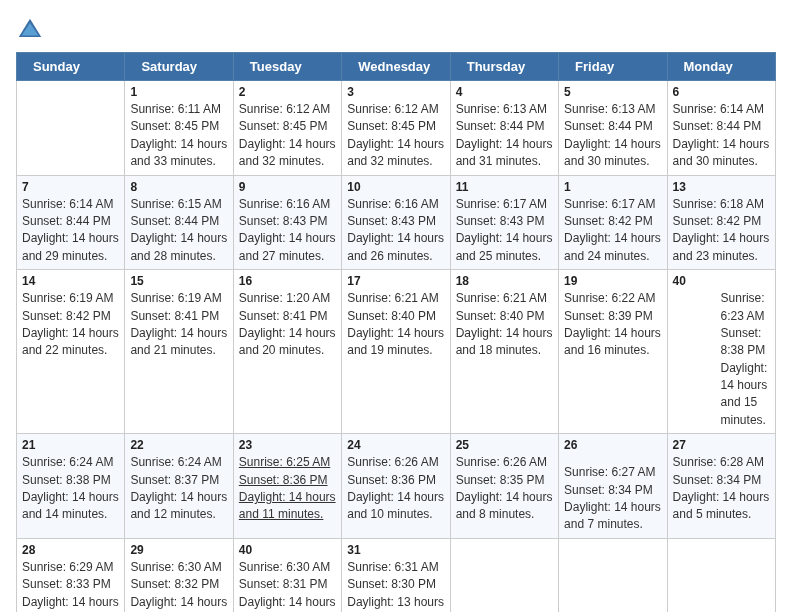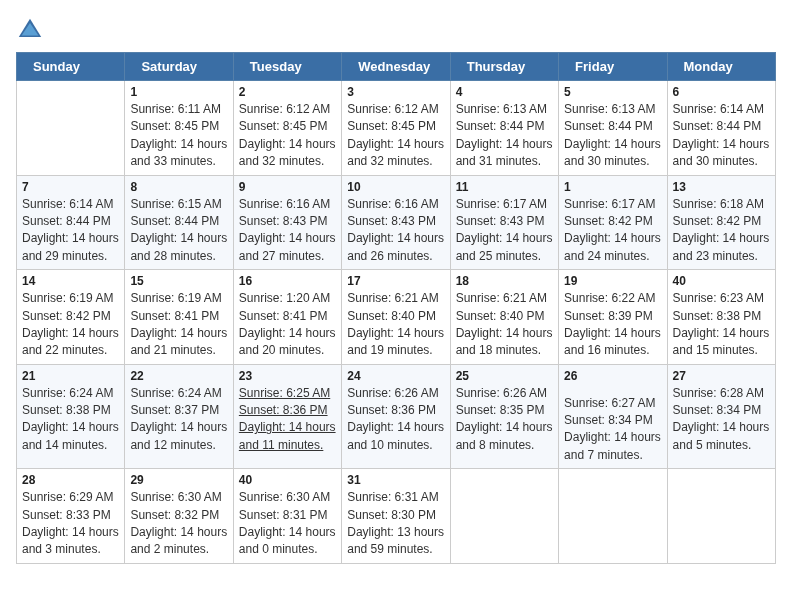--- a/index.html
+++ b/index.html
@@ -255,21 +255,21 @@
         </td>
         <td>
           <div class="day-num">19</div>
           <div class="day-info" style="white-space: pre-line;">Sunrise: 6:22 AM
 Sunset: 8:39 PM
 Daylight: 14 hours
 and 16 minutes.</div>
         </td>
         <td>
           <div class="day-num">40</div>
-          <div class="day-info" style="white-space: pre-line;">Sunrise: 6:23 AM
+          <div class="day-info" style="white-space: pre-line; margin-left: 48px;">Sunrise: 6:23 AM
 Sunset: 8:38 PM
 Daylight: 14 hours
 and 15 minutes.</div>
         </td>
       </tr>
       <tr>
         <td>
           <div class="day-num">21</div>
           <div class="day-info" style="white-space: pre-line;">Sunrise: 6:24 AM
 Sunset: 8:38 PM

